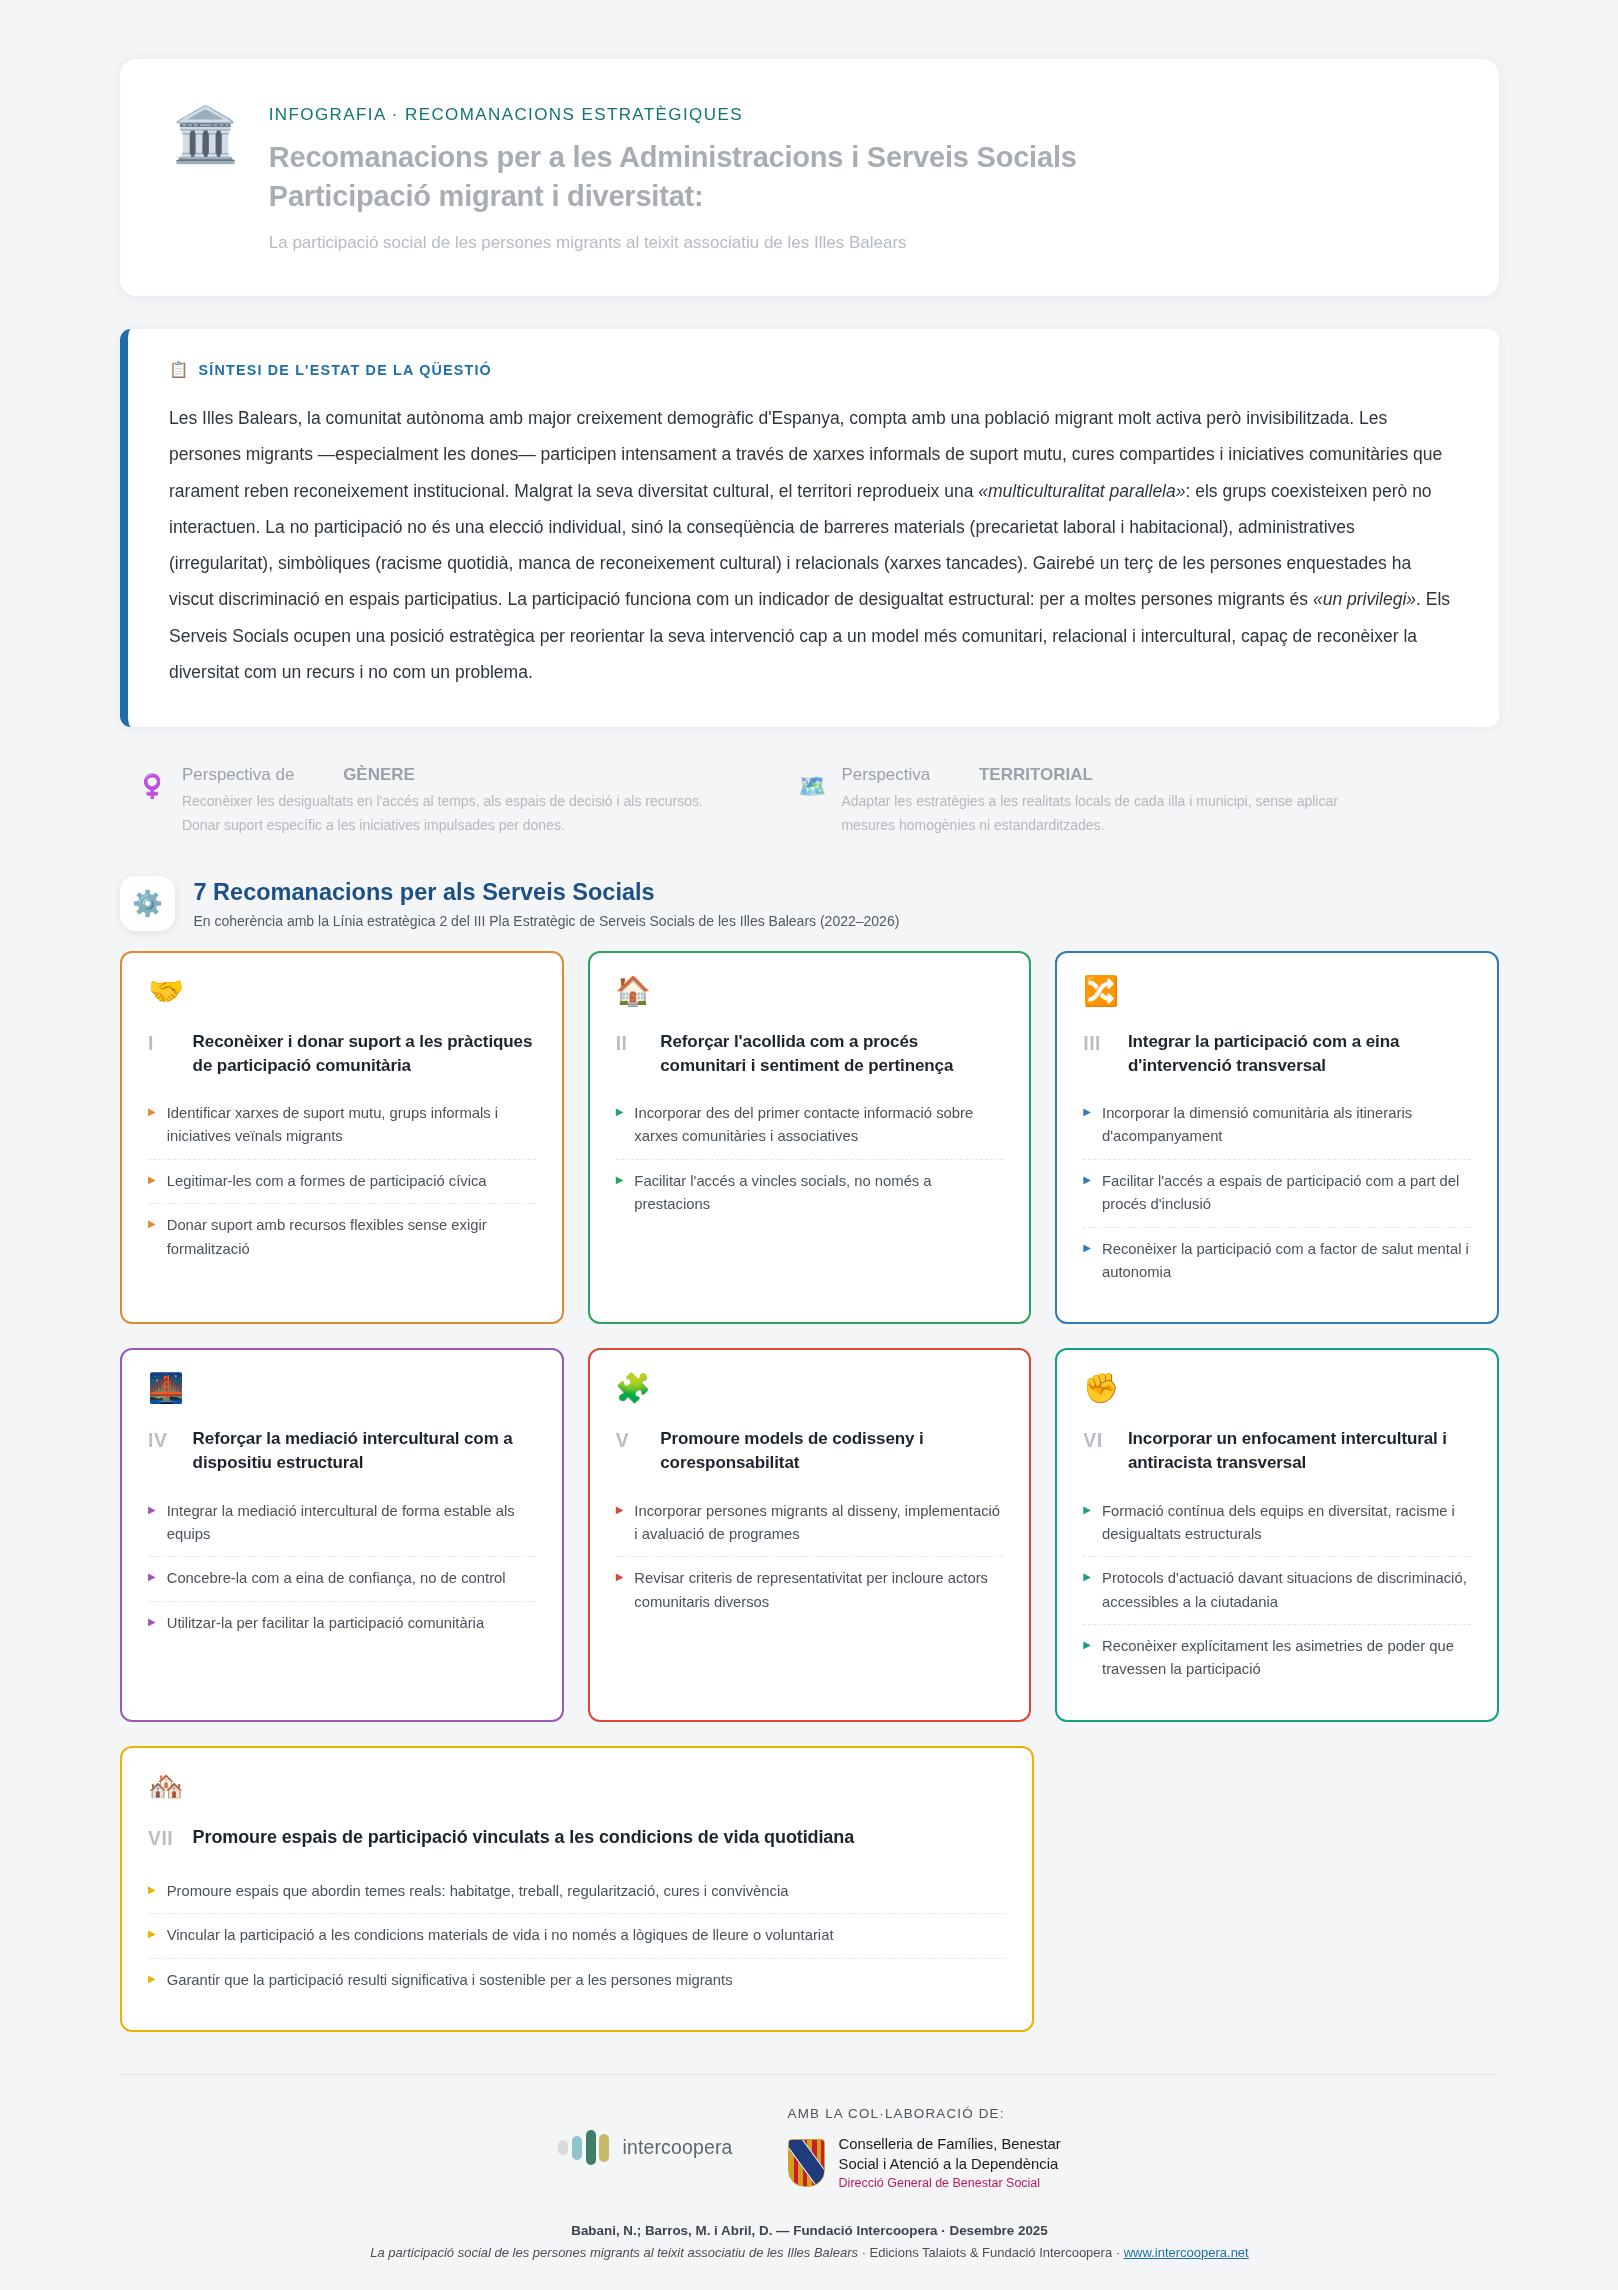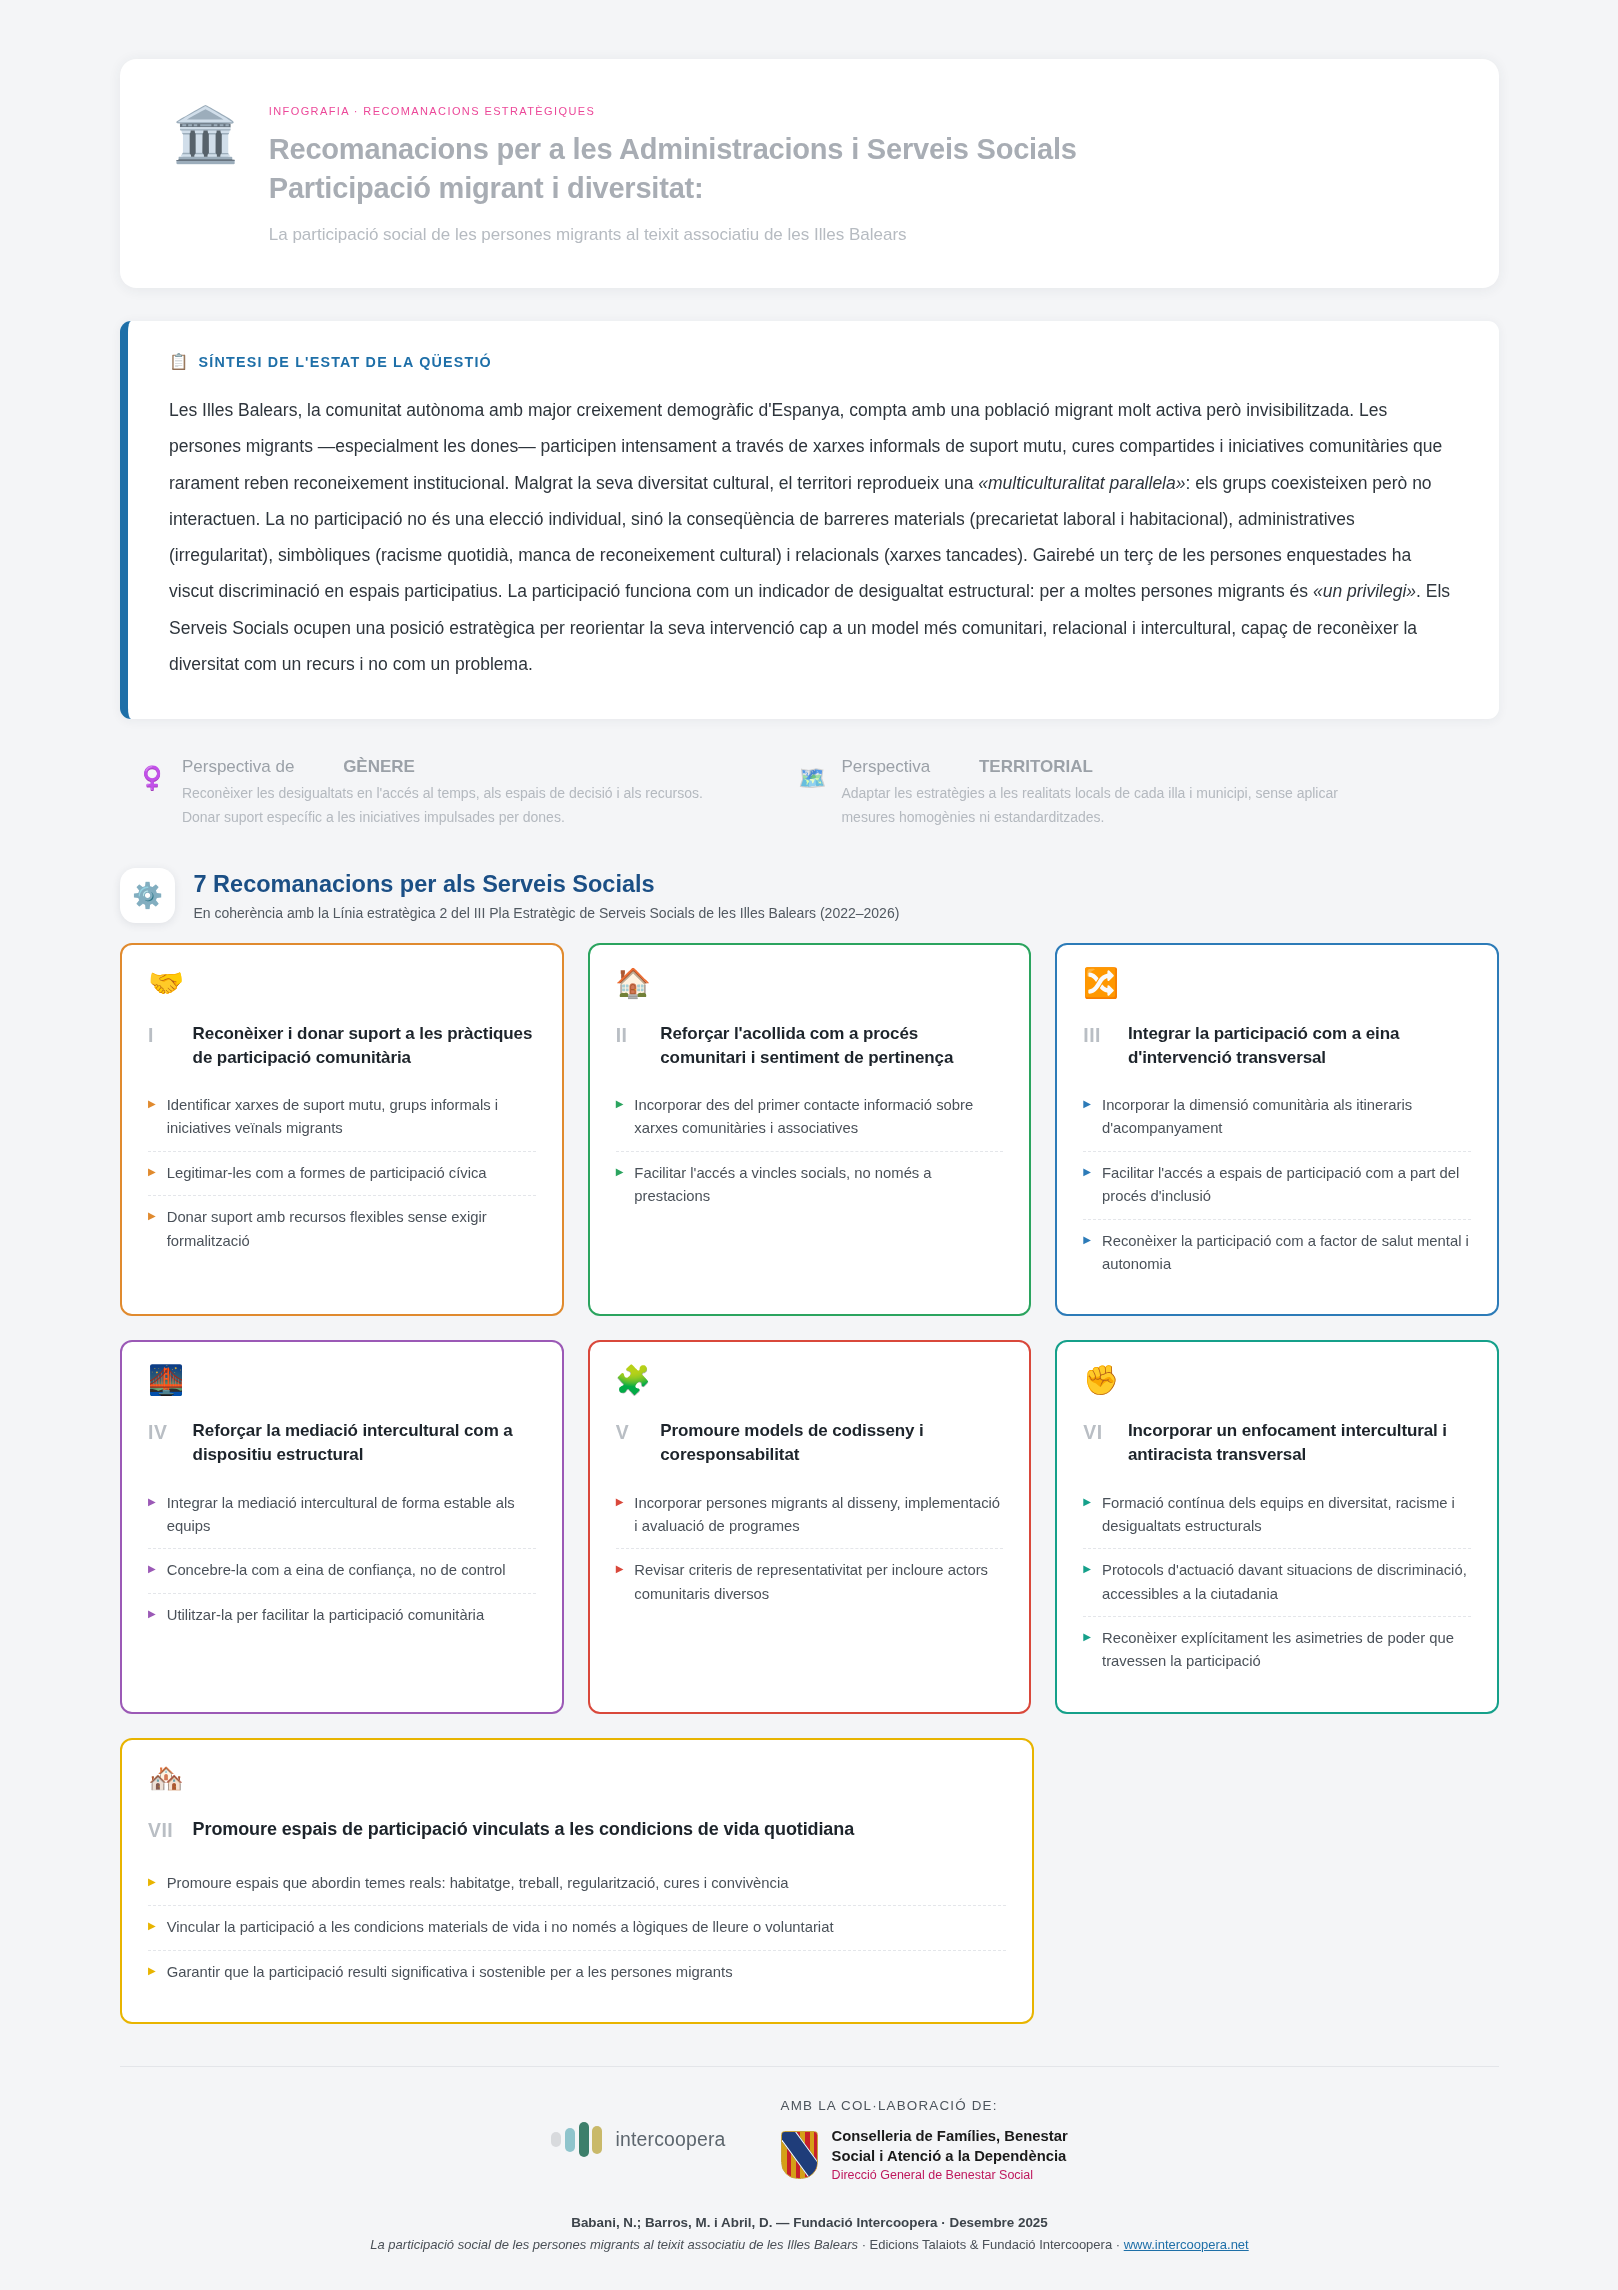--- a/index.html
+++ b/index.html
@@ -29,23 +29,23 @@
   }
   .header-emoji {
     font-size: 54px;
     line-height: 1;
     flex: 0 0 auto;
     padding-top: 9.2px;
     filter: grayscale(.25);
   }
   .header-text { flex: 1 1 auto; padding-top: 7.4px; }
   .kicker {
-    font-size: 11px;
+    font-size: 17px;
     letter-spacing: 1.4px;
-    color: #ec4899;
+    color: #0f766e;
     font-weight: 400;
     margin-bottom: 13px;
   }
   .title-line {
     font-size: 29px;
     font-weight: 700;
     color: #a8adb4;
     line-height: 1.32;
     letter-spacing: -0.2px;
   }
@@ -242,21 +242,21 @@
     border: 1.8px solid #C8A23A;
     position: relative; overflow: hidden;
   }
   .shield:after {
     content:""; position:absolute; left:-11px; top:-5.5px;
     width: 14.8px; height: 76px; background:#1f3d7a;
     transform: rotate(-36deg); transform-origin: top left;
     border-left: 1.8px solid #fff; border-right: 1.8px solid #fff;
   }
   .collab-name {
-    font-size: 14.8px; font-weight: 700; color: #1a1a1a; line-height: 1.32;
+    font-size: 14.8px; font-weight: 400; color: #1a1a1a; line-height: 1.32;
   }
   .collab-sub { font-size: 12.5px; color: #be185d; margin-top: 2px; }
   .cite {
     text-align: center;
     margin-top: 33px;
     font-size: 13.4px;
     color: #3d444b;
     font-weight: 700;
   }
   .cite2 {

